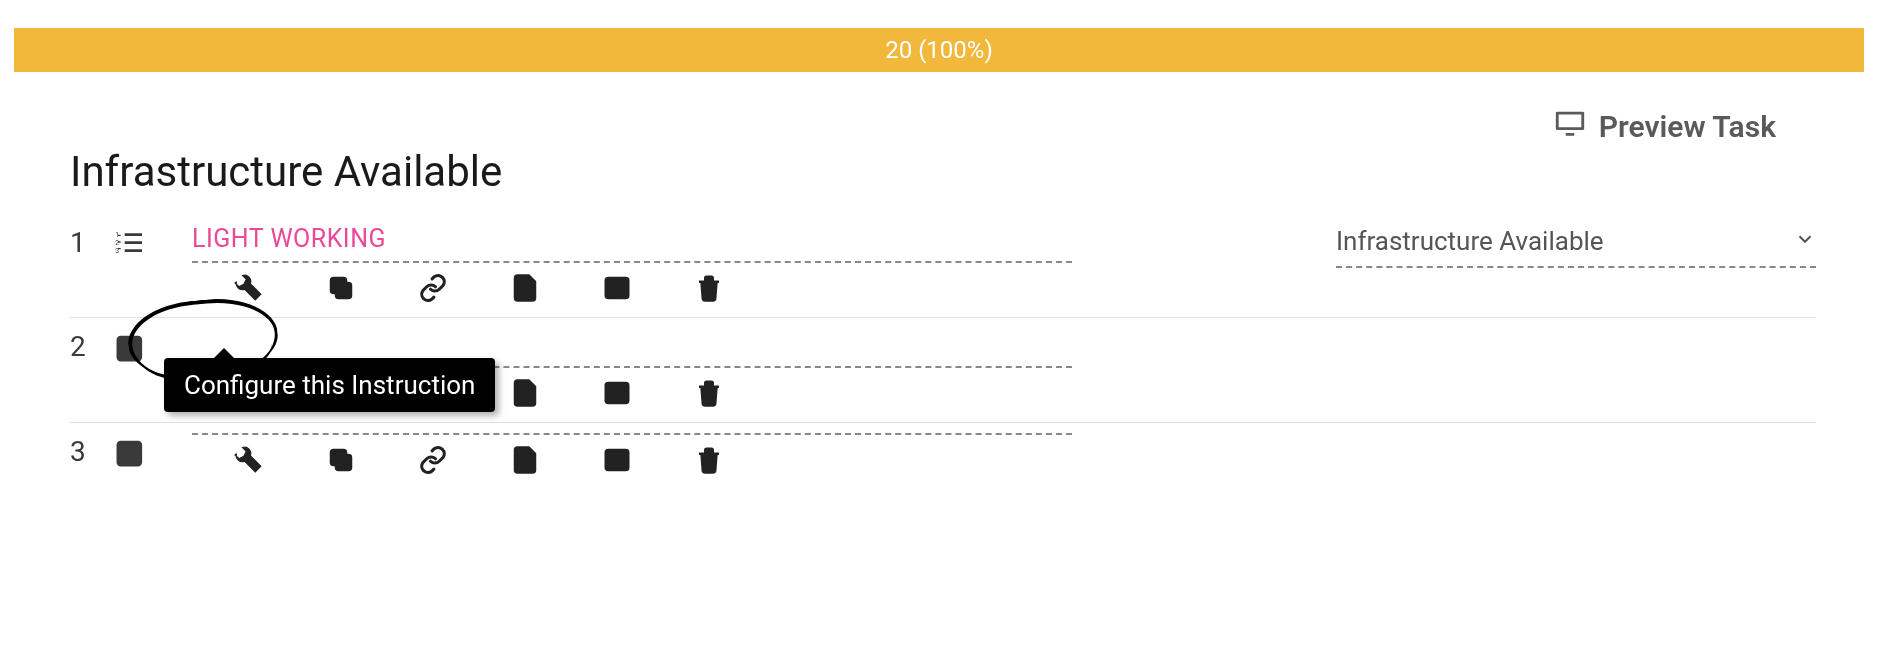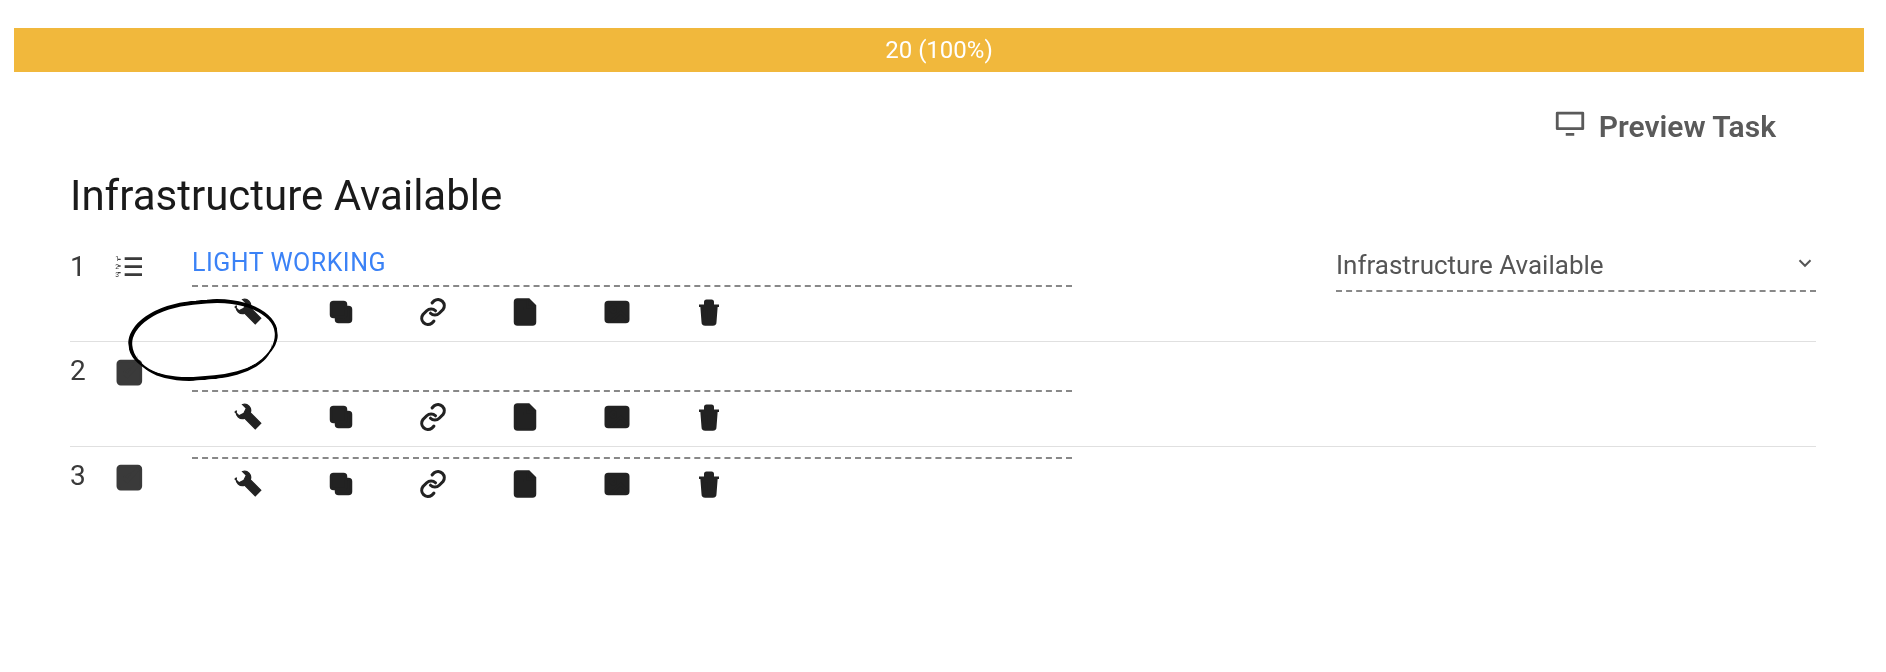--- a/index.html
+++ b/index.html
@@ -21,21 +21,20 @@
     margin: 28px 22px 0 14px;
   }
   .content {
     padding: 0 70px;
     position: relative;
   }
   .preview-row {
     display: flex;
     justify-content: flex-end;
     margin-top: 34px;
-    margin-bottom: 24px;
     padding-right: 40px;
     align-items: flex-end;
   }
   .preview-btn {
     display: flex;
     align-items: center;
     gap: 12px;
     color: #5a5a5a;
     font-size: 30px;
     font-weight: 600;
@@ -69,21 +68,21 @@
     flex: 0 0 48px;
     padding-top: 4px;
   }
   .row-type-icon svg { width: 32px; height: 32px; fill: #3a3a3a; }
   .row-body {
     flex: 1 1 auto;
     padding-left: 30px;
   }
   .row-label {
     font-size: 25px;
-    color: #3b82f6;
+    color: #ec4899;
     letter-spacing: 0.5px;
     margin-bottom: 8px;
   }
   .dashed-top {
     border-top: 2px dashed #888;
     width: 880px;
     margin-bottom: 10px;
   }
   .toolbar {
     display: flex;
@@ -342,14 +341,17 @@
                   <path d="M4 7h16M10 11v6M14 11v6M6 7l1 13a2 2 0 0 0 2 2h6a2 2 0 0 0 2-2l1-13M9 7V4a1 1 0 0 1 1-1h4a1 1 0 0 1 1 1v3"></path>
                 </svg></span>
           </div>
         </div>
       </div>
     </div>
   </div>
 
   <div class="circle-annot" style="top:194px; left:128px;"></div>
 
+  <div class="tooltip" style="top:252px; left:164px;">
+    <span>Configure this Instruction</span>
+  </div>
 
 </div>
 
 </body></html>

